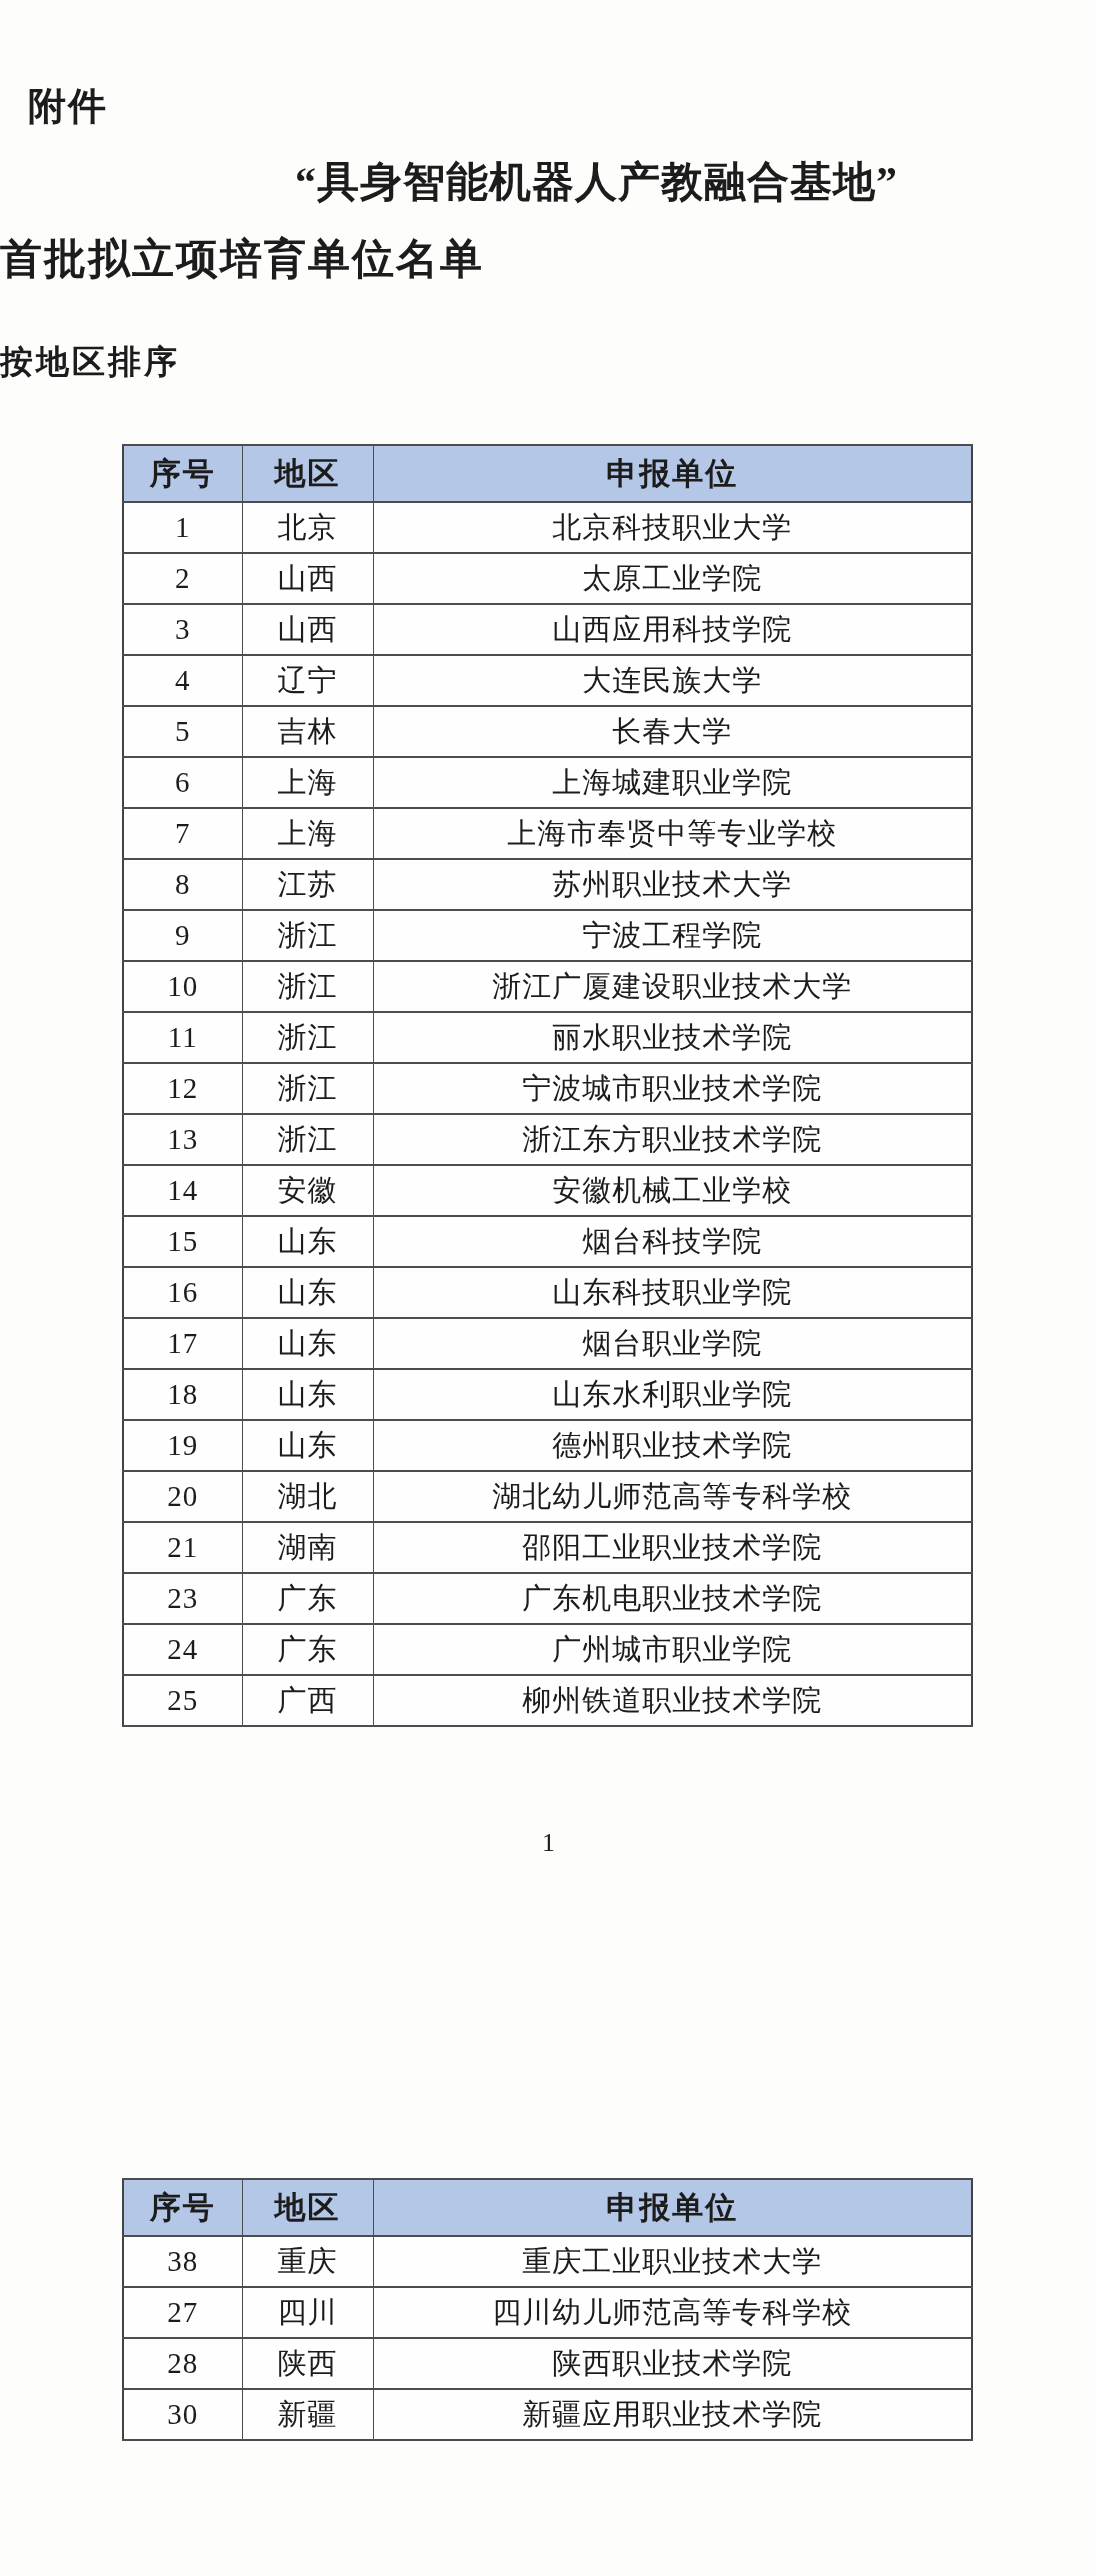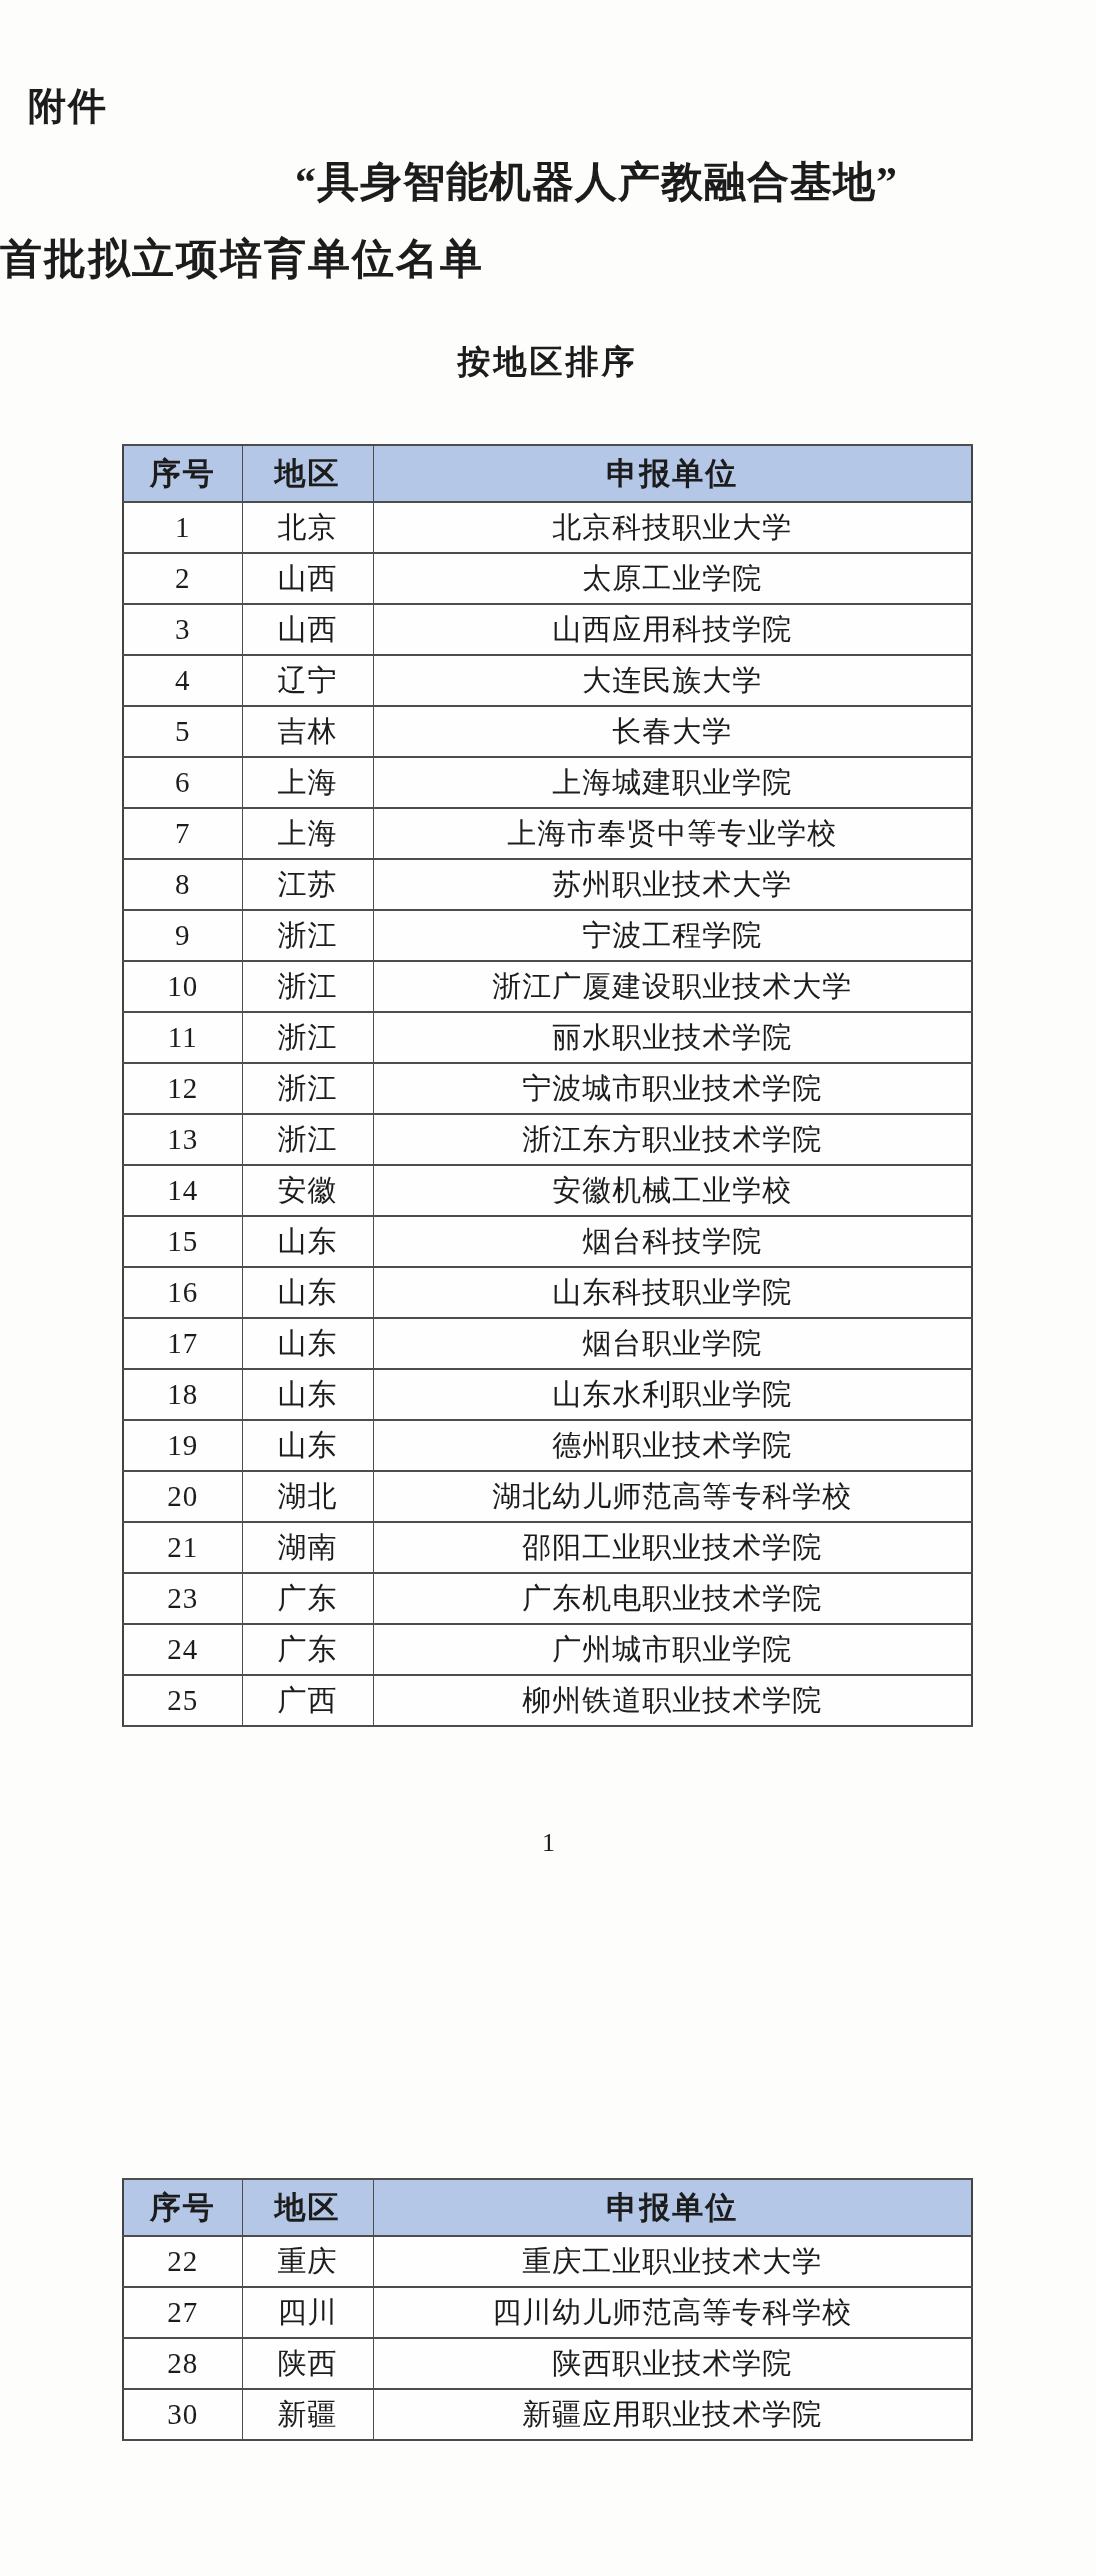--- a/index.html
+++ b/index.html
@@ -45,21 +45,20 @@
     font-family: "Liberation Serif", serif;
     font-weight: bold;
     font-size: 42px;
     line-height: 1.1;
     letter-spacing: 2px;
   }
   .subtitle {
     left: 0;
     top: 344px;
     width: 1095px;
-    text-align: center;
     font-family: "Liberation Sans", sans-serif;
     font-weight: bold;
     font-size: 33px;
     line-height: 1.1;
     letter-spacing: 3px;
   }
 
   table.roster {
     border-collapse: collapse;
     table-layout: fixed;
@@ -264,21 +263,21 @@
   </colgroup>
   <thead>
     <tr>
       <th style="background: rgb(180, 199, 231);">序号</th>
       <th style="background: rgb(180, 199, 231);">地区</th>
       <th style="background: rgb(180, 199, 231);">申报单位</th>
     </tr>
   </thead>
   <tbody>
       <tr>
-        <td class="col-no">22</td>
+        <td class="col-no">38</td>
         <td class="col-region">重庆</td>
         <td class="col-unit">重庆工业职业技术大学</td>
       </tr>
       <tr>
         <td class="col-no">27</td>
         <td class="col-region">四川</td>
         <td class="col-unit">四川幼儿师范高等专科学校</td>
       </tr>
       <tr>
         <td class="col-no">28</td>

